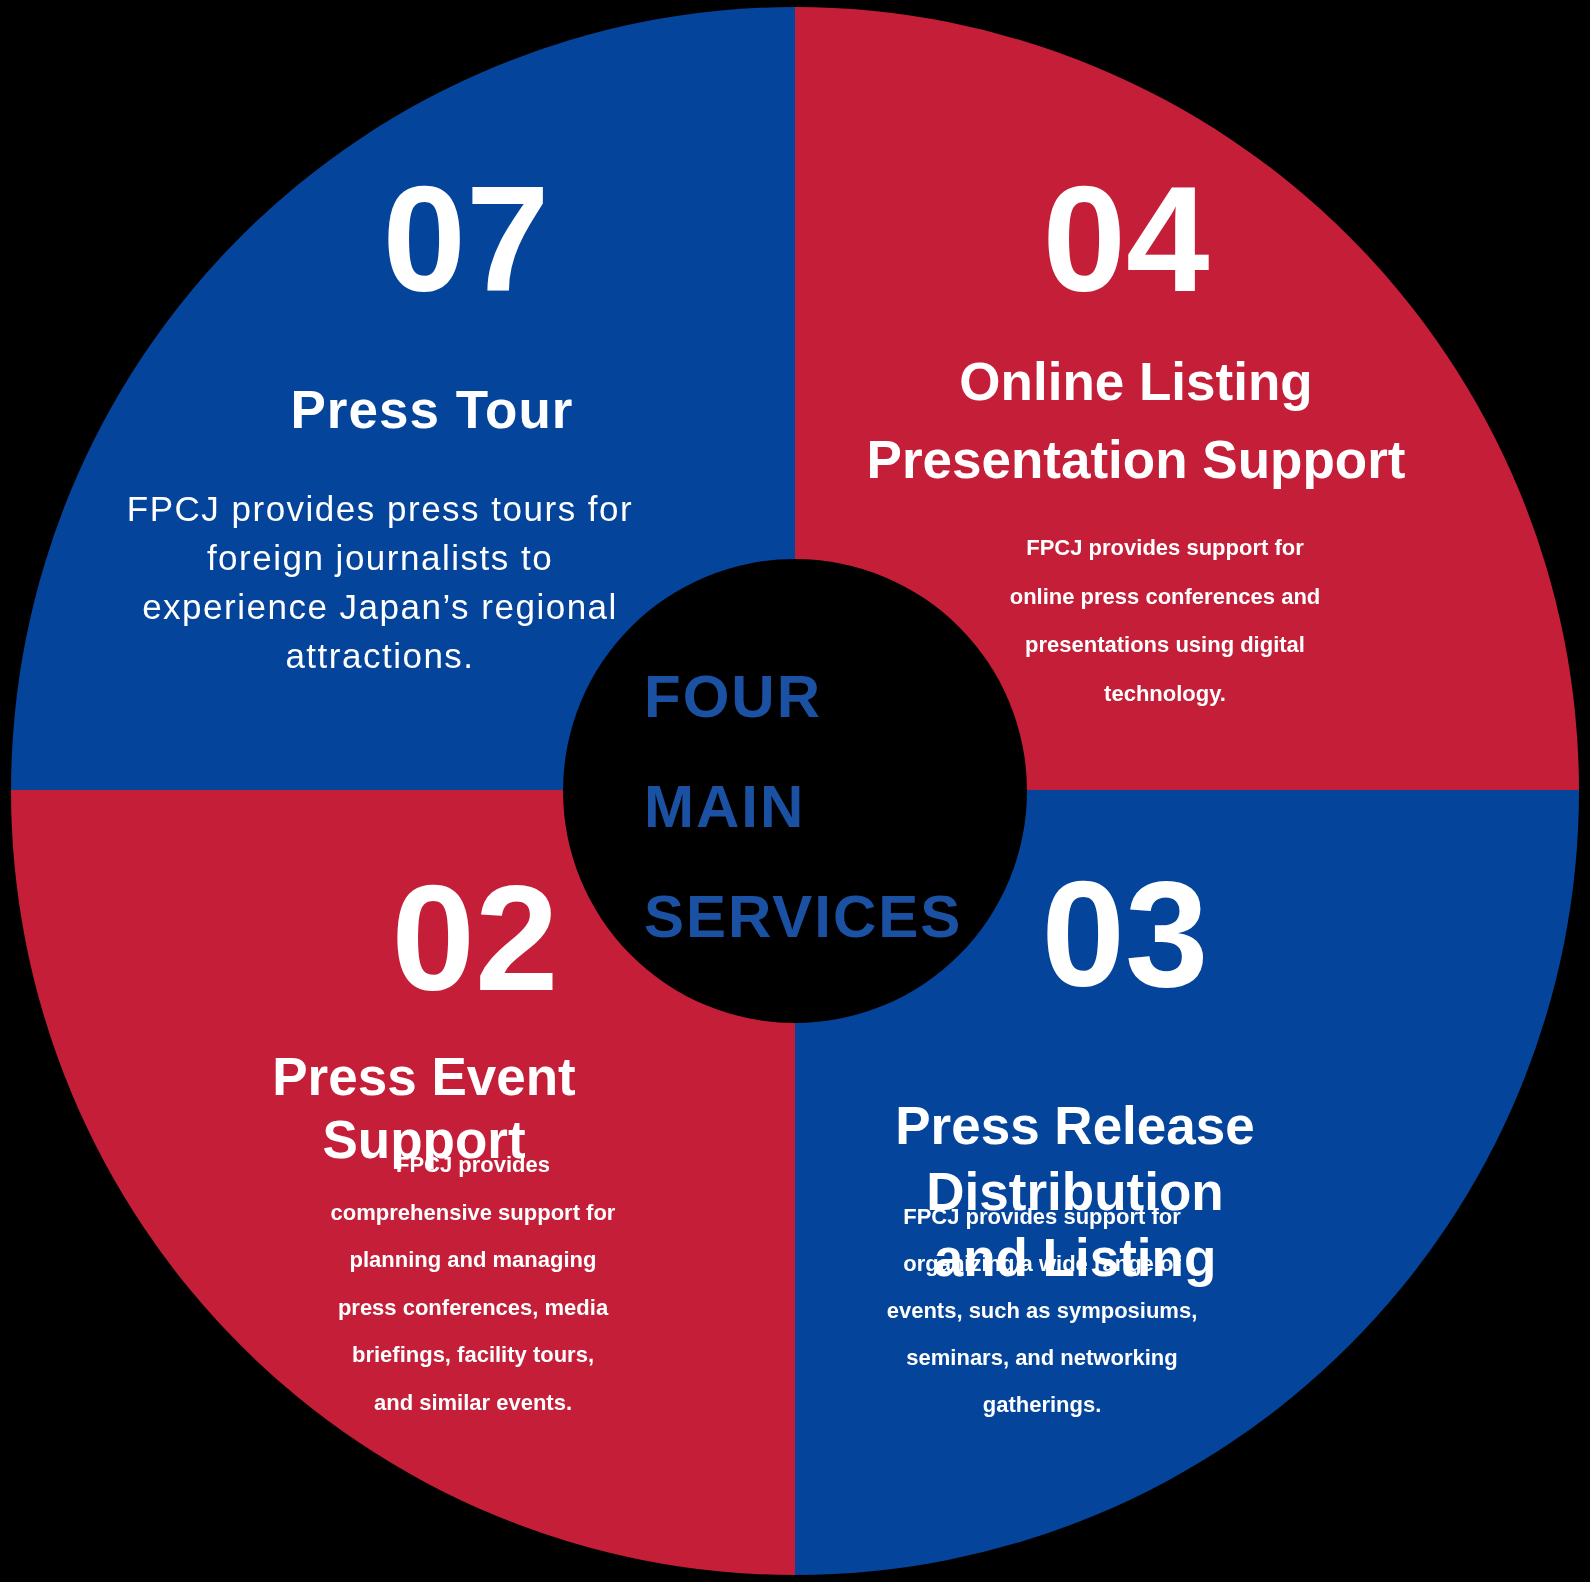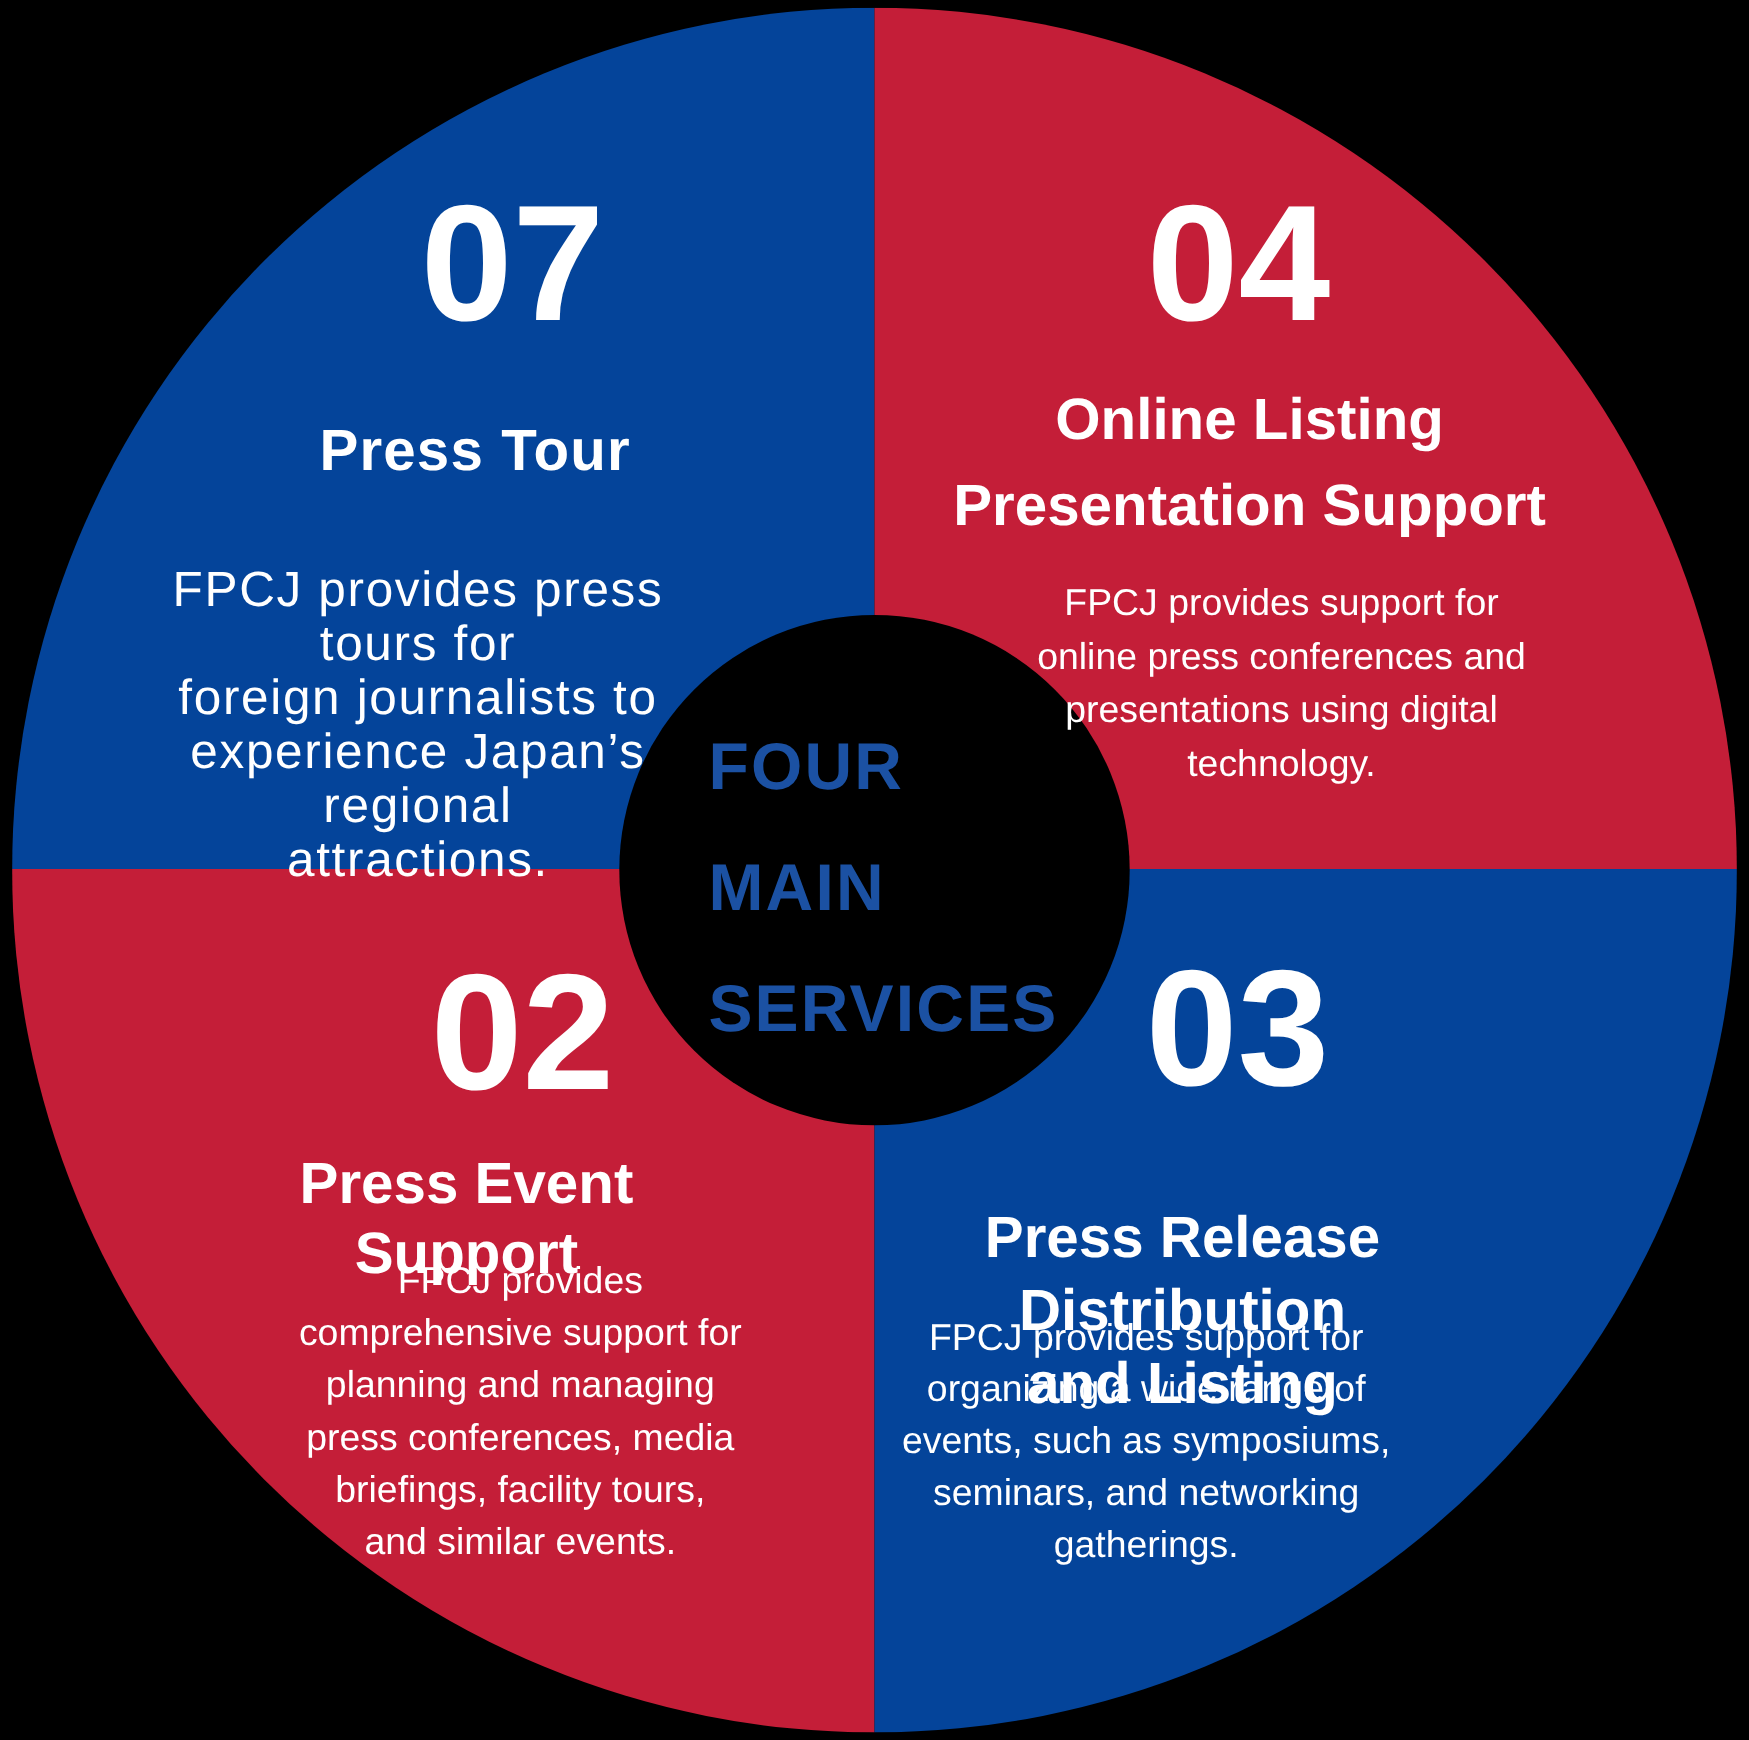--- a/index.html
+++ b/index.html
@@ -73,25 +73,25 @@
     white-space: pre-line;
   }
   .qtitle.t01 { left: 182px; top: 378px;  width: 500px; line-height: 63px; letter-spacing: 1px; }
   .qtitle.t02 { left: 174px; top: 1045px; width: 500px; line-height: 63px; }
   .qtitle.t03 { left: 775px; top: 1049px; width: 600px; line-height: 66px; margin-top: 44px; }
   .qtitle.t04 { left: 856px; top: 343px;  width: 560px; line-height: 78px; }
   .qbody {
     position: absolute;
     text-align: center;
     color: var(--white, #fff);
-    font-weight: 400;
-    font-size: 34px;
+    font-weight: 700;
+    font-size: 22px;
     white-space: pre-line;
   }
-  .qbody.b01 { left: 110px; top: 484px;  width: 540px; font-size: 45px; font-weight: 500; letter-spacing: 1.5px; line-height: 49px; margin-top: 27px; }
+  .qbody.b01 { left: 110px; top: 484px;  width: 540px; font-size: 35px; font-weight: 500; letter-spacing: 1.5px; line-height: 49px; }
   .qbody.b02 { left: 213px; top: 1141px; width: 520px; line-height: 47.5px; }
   .qbody.b03 { left: 782px; top: 1193px; width: 520px; line-height: 47px; }
   .qbody.b04 { left: 905px; top: 524px;  width: 520px; line-height: 48.5px; }
 </style>
 </head>
 <body>
 
 <div class="stage">
 
   <div class="pie">

